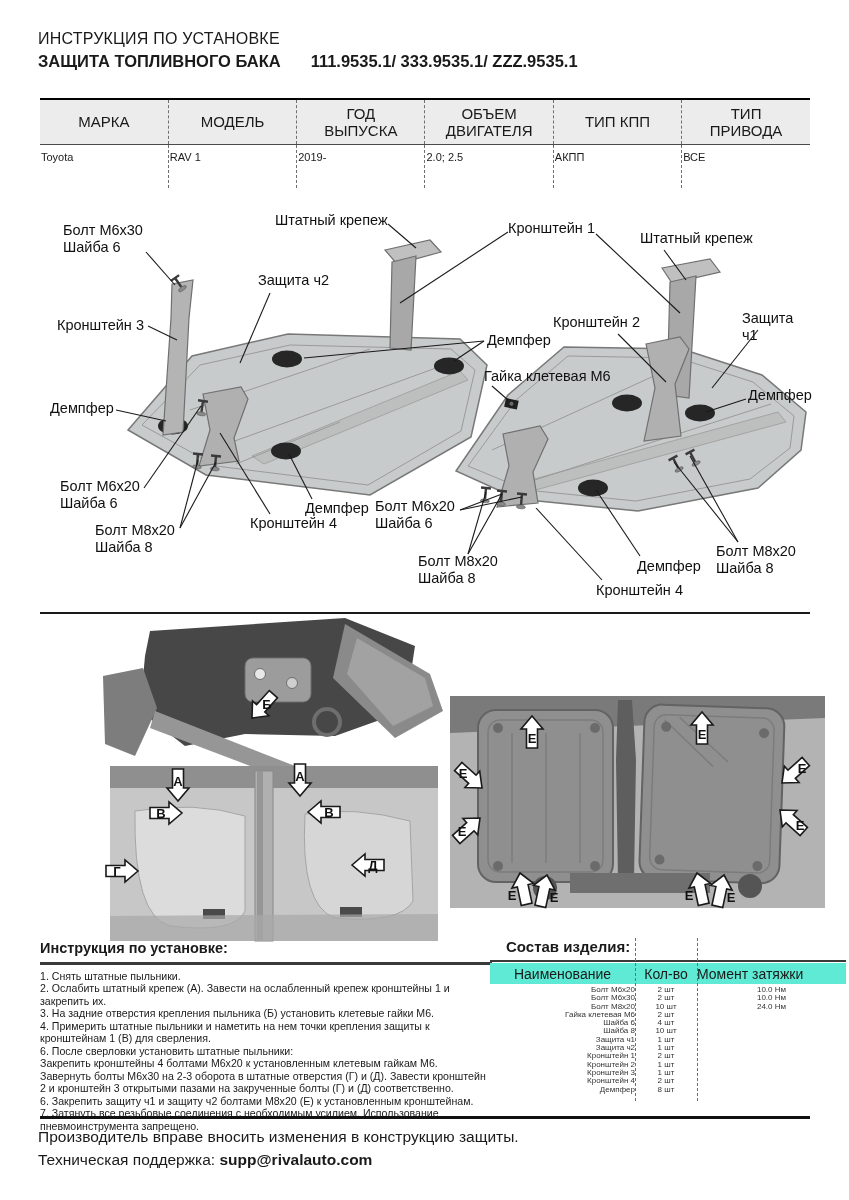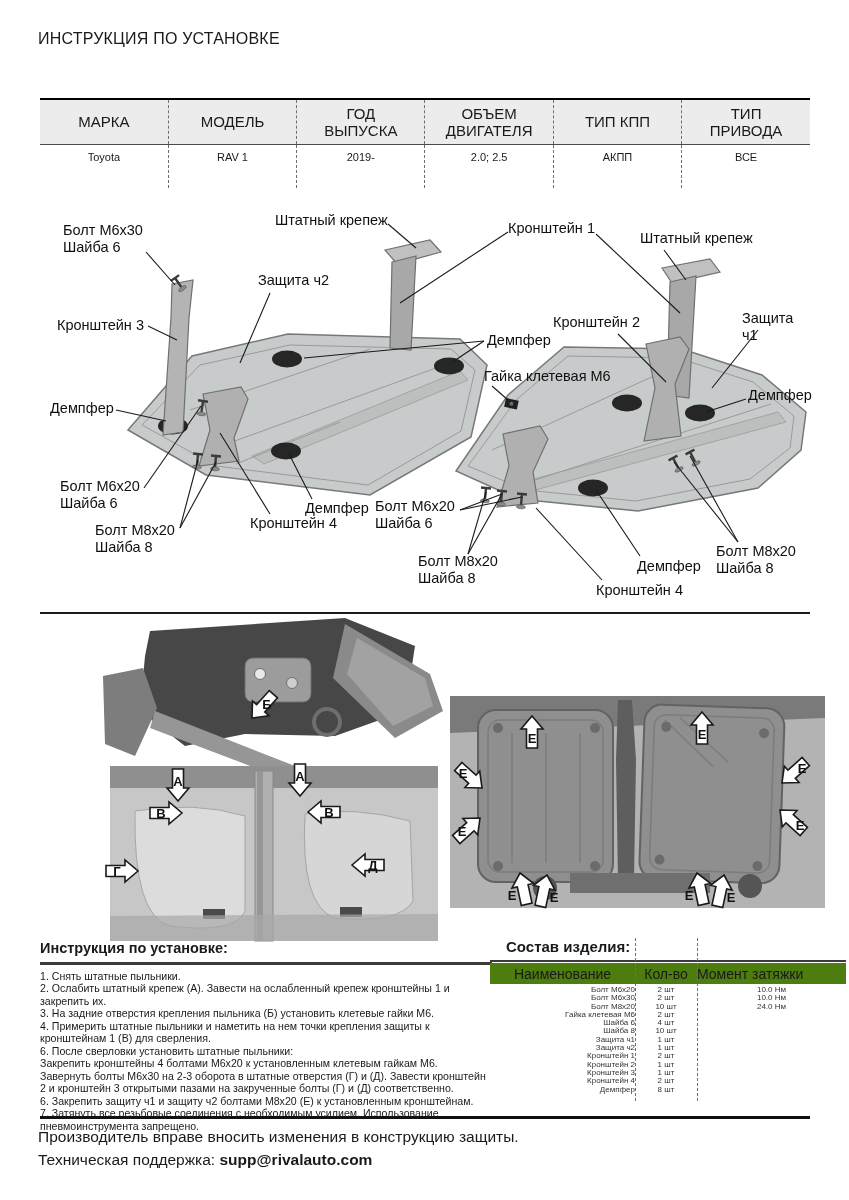--- a/index.html
+++ b/index.html
@@ -14,21 +14,21 @@
   
   .vtable-wrap{position:absolute;left:40px;top:98px;width:770px;}
   table.vtable{width:770px;border-collapse:collapse;border-top:2.5px solid #000;table-layout:fixed;}
   table.vtable th{
     background:#ececec;font-weight:normal;font-size:15px;height:42px;
     border-bottom:1.5px solid #4a4a4a;border-right:1.5px dashed #6f6f6f;
     white-space:pre-line;line-height:1.15;vertical-align:middle;text-align:center;
   }
   table.vtable th:last-child,table.vtable td:last-child{border-right:none;}
   table.vtable td{
-    font-size:11px;height:36px;text-align:center;vertical-align:top;padding-top:6px;
+    font-size:11px;height:36px;vertical-align:top;padding-top:6px;
     border-right:1.5px dashed #6f6f6f;
   }
   
   .diagram{position:absolute;left:40px;top:198px;width:770px;height:412px;}
   .diagram svg{position:absolute;left:0;top:0;}
   .dlabel{
     position:absolute;font-size:14.5px;line-height:1.16;color:#101010;
     white-space:pre-line;
   }
   
@@ -40,21 +40,21 @@
   .mletter{font-weight:bold;font-size:13px;fill:#111;}
   
   .instructions{position:absolute;left:40px;top:940px;width:452px;}
   .instructions h3{margin:0;font-size:14.5px;font-weight:bold;}
   .instr-rule{height:2.5px;background:#3a3a3a;margin:6px 0 5px 0;}
   .steps p{margin:0;font-size:10.6px;line-height:12.5px;}
   
   .parts{position:absolute;left:490px;top:938px;width:356px;height:165px;}
   .parts h3{margin:0;font-size:15px;font-weight:bold;padding-left:16px;}
   .parts-rule{height:2px;background:#3a3a3a;margin-top:5px;}
-  .parts-head{display:flex;background:#4d7c0f;height:21px;align-items:center;margin-top:1px;}
+  .parts-head{display:flex;background:#5eead4;height:21px;align-items:center;margin-top:1px;}
   .ph-name{width:145px;text-align:center;font-size:14px;}
   .ph-qty{width:62px;text-align:center;font-size:14px;}
   .ph-torq{width:149px;text-align:left;font-size:14px;}
   table.ptable{border-collapse:collapse;width:356px;margin-top:2px;table-layout:fixed;}
   table.ptable td{font-size:8px;line-height:8.3px;padding:0;}
   td.pname{width:145px;text-align:right;padding-right:8px;color:#333;}
   td.pqty{width:62px;text-align:center;color:#333;}
   td.ptorq{width:149px;text-align:center;color:#333;}
   .pdash{position:absolute;top:0;width:0;height:163px;border-left:1.5px dashed #6f6f6f;}
   .pdash1{left:145px;}
@@ -63,20 +63,24 @@
   .footer{position:absolute;left:38px;top:1128px;width:772px;}
   .footer .f1{font-size:15.5px;}
   .footer .f2{font-size:15.5px;margin-top:5px;}
   .footer .f2 b{font-weight:bold;}
 </style>
 </head>
 <body>
 
 <div class="hdr">
   <div class="hdr-l1">ИНСТРУКЦИЯ ПО УСТАНОВКЕ</div>
+  <div class="hdr-l2">
+    <span>ЗАЩИТА ТОПЛИВНОГО БАКА</span>
+    <span>111.9535.1/ 333.9535.1/ ZZZ.9535.1</span>
+  </div>
 </div>
 
 <div class="vtable-wrap">
   <table class="vtable">
     <thead>
       <tr>
         <th>МАРКА</th>
         <th>МОДЕЛЬ</th>
         <th>ГОД
 ВЫПУСКА</th>

